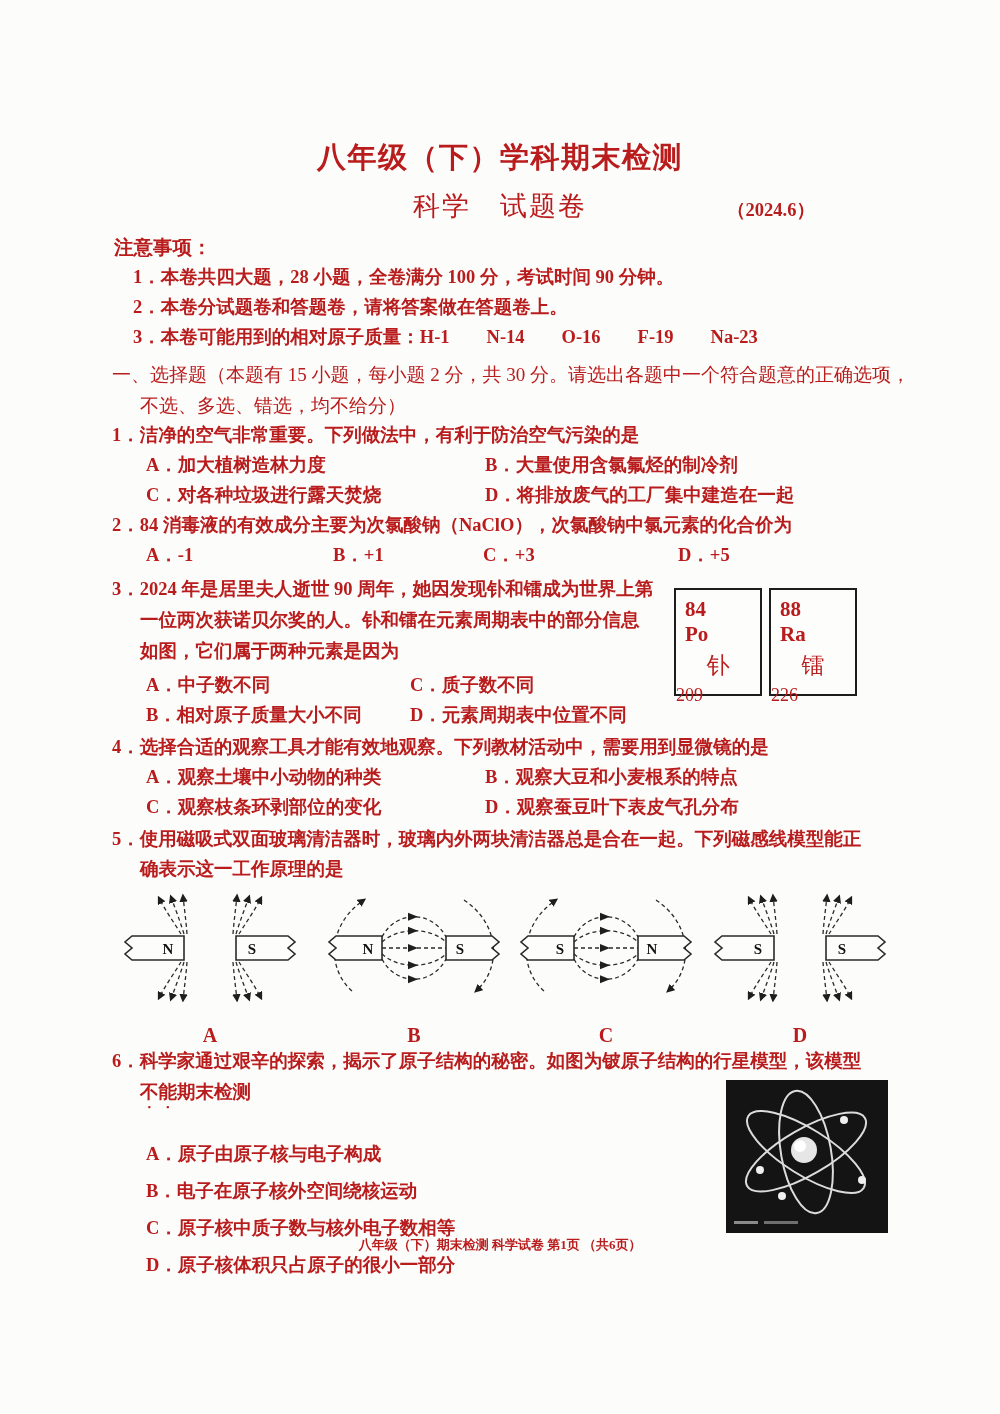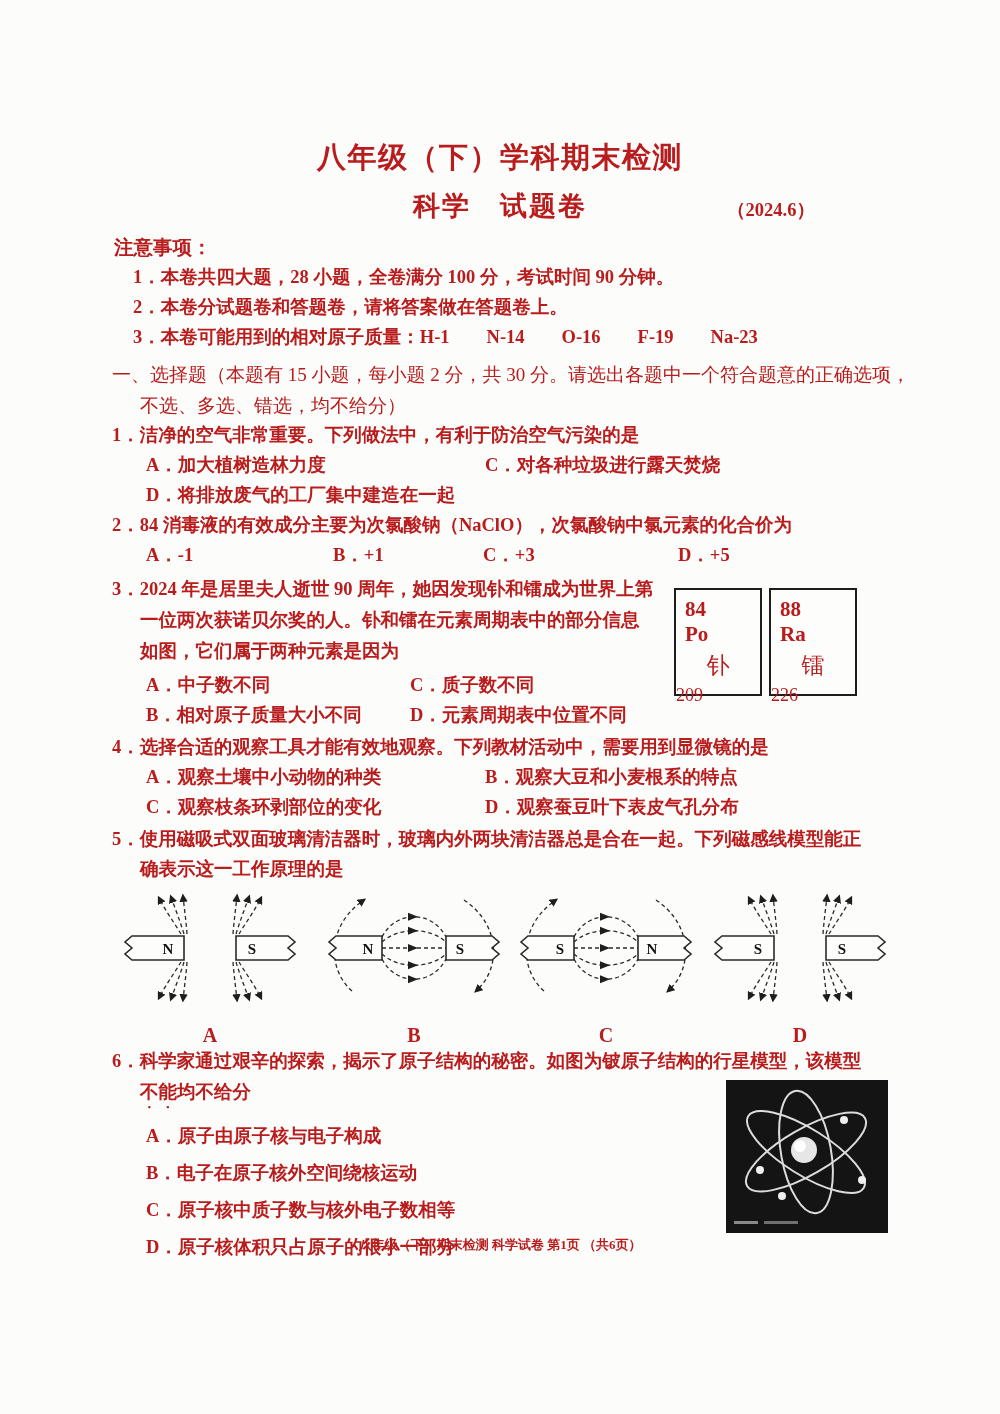--- a/index.html
+++ b/index.html
@@ -13,21 +13,21 @@
     overflow:hidden;
   }
   .nowrap{white-space:nowrap;}
   
   .title1{
     position:absolute;top:138px;left:0;width:100%;
     text-align:center;font-size:29px;font-weight:800;letter-spacing:1.5px;
   }
   .title2{
     position:absolute;top:188px;left:0;width:100%;
-    text-align:center;font-size:27px;font-weight:700;letter-spacing:2px;
+    text-align:center;font-size:27px;font-weight:400;letter-spacing:2px;
   }
   .exam-date{
     position:absolute;top:197px;left:727px;
     font-size:18.5px;font-weight:700;
   }
   
   .notes-heading{
     position:absolute;top:234px;left:114px;
     font-size:19.5px;font-weight:800;
   }
@@ -50,21 +50,21 @@
   .opts2{
     display:grid;grid-template-columns:339px 1fr;
     padding-left:34px;line-height:30px;
   }
   .opts2.narrow{grid-template-columns:264px 1fr;}
   .opts4{
     display:grid;grid-template-columns:187px 150px 195px 1fr;
     padding-left:34px;line-height:30px;
   }
   .opts1{
-    padding-left:34px;line-height:37px;margin-top:6px;
+    padding-left:34px;line-height:37px;margin-top:24px;
   }
   #q1{top:420px;} #q2{top:510px;} #q3{top:574px;line-height:31px;}
   #q4{top:732px;} #q5{top:824px;} #q6{top:1046px;line-height:30.5px;}
   #q3 .opts2{margin-top:3px;}
   
   .em-dot{
     -webkit-text-emphasis-style:dot;
     -webkit-text-emphasis-position:under;
     text-emphasis-style:dot;
     text-emphasis-position:under right;
@@ -124,20 +124,21 @@
 
   <div class="section">
     <div class="nowrap">一、选择题（本题有 15 小题，每小题 2 分，共 30 分。请选出各题中一个符合题意的正确选项，</div>
     <div class="cont nowrap">不选、多选、错选，均不给分）</div>
   </div>
 
   <div class="q" id="q1">
     <div class="nowrap">1．洁净的空气非常重要。下列做法中，有利于防治空气污染的是</div>
     <div class="opts2">
       <span class="nowrap">A．加大植树造林力度</span>
+      <span class="nowrap">B．大量使用含氯氟烃的制冷剂</span>
       <span class="nowrap">C．对各种垃圾进行露天焚烧</span>
       <span class="nowrap">D．将排放废气的工厂集中建造在一起</span>
     </div>
   </div>
 
   <div class="q" id="q2">
     <div class="nowrap">2．84 消毒液的有效成分主要为次氯酸钠（NaClO），次氯酸钠中氯元素的化合价为</div>
     <div class="opts4">
       <span class="nowrap">A．-1</span>
       <span class="nowrap">B．+1</span>
@@ -272,21 +273,21 @@
         <path class="fl" d="M119,74 C125,84 135,98 141,110"></path>
         <path class="fl" d="M116,74 C120,87 125,100 129,111"></path>
         <path class="fl" d="M113,74 C114,88 116,102 117,112"></path>
       </svg>
       <div class="diag-label">D</div>
     </div>
   </div>
 
   <div class="q" id="q6" style="height:210px;">
     <div class="nowrap">6．科学家通过艰辛的探索，揭示了原子结构的秘密。如图为铍原子结构的行星模型，该模型</div>
-    <div class="cont nowrap"><span class="em-dot">不能</span><span>均不给分</span></div>
+    <div class="cont nowrap"><span class="em-dot">不能</span><span>期末检测</span></div>
     <div class="opts1">
       <div class="nowrap">A．原子由原子核与电子构成</div>
       <div class="nowrap">B．电子在原子核外空间绕核运动</div>
       <div class="nowrap">C．原子核中质子数与核外电子数相等</div>
       <div class="nowrap">D．原子核体积只占原子的很小一部分</div>
     </div>
     <div class="atom-wrap">
       <svg viewBox="0 0 162 153" width="162" height="153">
         <rect x="0" y="0" width="162" height="153" fill="#141414"></rect>
         <g stroke="#dcdcdc" stroke-width="2" fill="none">

